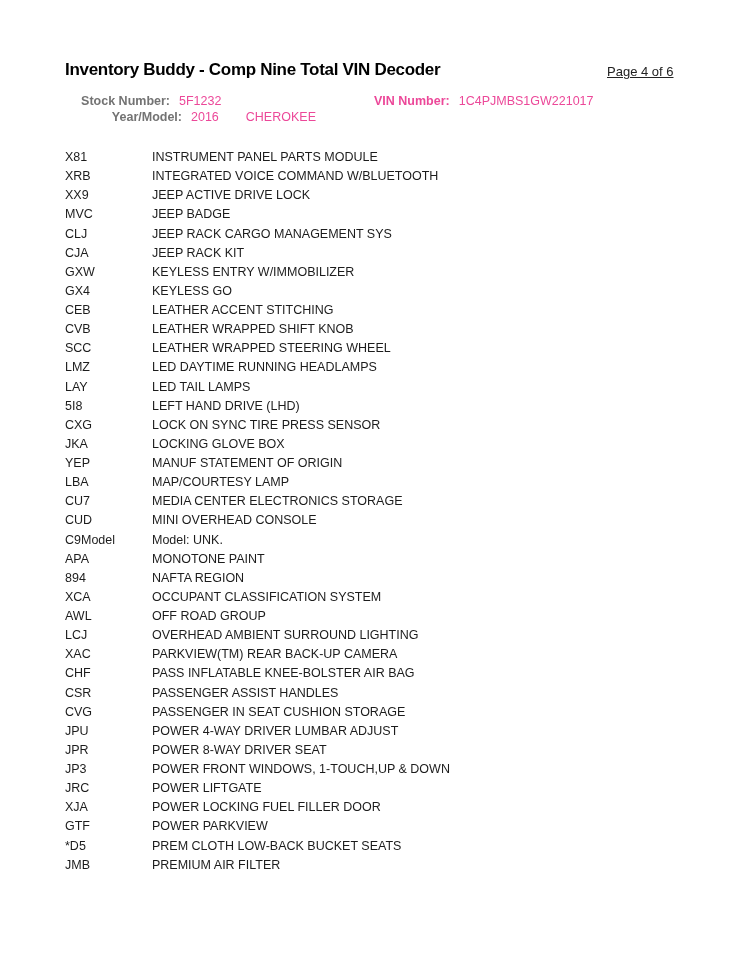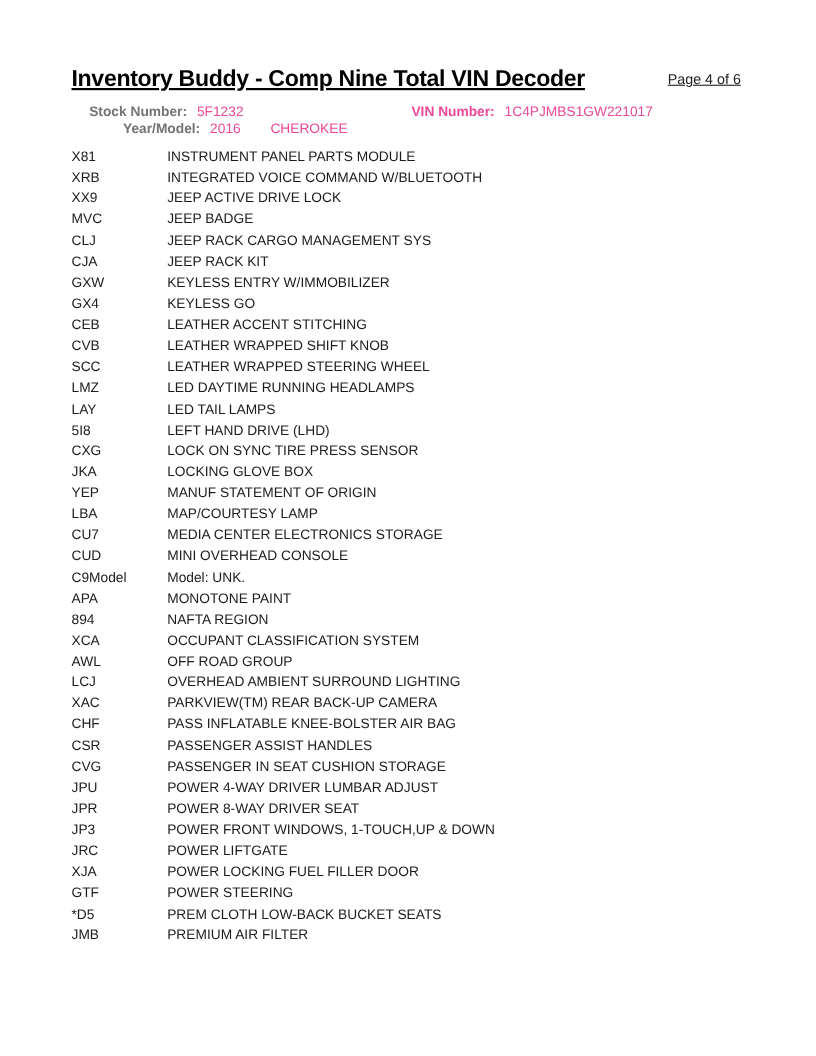--- a/index.html
+++ b/index.html
@@ -12,26 +12,25 @@
     background: #ffffff;
     position: relative;
     font-family: "Liberation Sans", "DejaVu Sans", sans-serif;
     color: #1c1c1c;
     overflow: hidden;
   }
   .doc-title {
     position: absolute;
     left: 65px;
     top: 60px;
-    font-size: 21px;
+    font-size: 17px;
     font-weight: bold;
     color: #000000;
     letter-spacing: -0.3px;
     white-space: nowrap;
-    text-decoration: underline;
   }
   .page-indicator {
     position: absolute;
     left: 607px;
     top: 64px;
     font-size: 13px;
     color: #222222;
     white-space: nowrap;
     text-decoration: underline;
   }
@@ -57,21 +56,21 @@
   .meta-l1-right .label-inline {
     font-weight: bold;
     color: #ec4899;
   }
   .meta-l2 .model-value {
     margin-left: 27px;
   }
   .options-table {
     position: absolute;
     left: 65px;
-    top: 133px;
+    top: 148px;
     width: 620px;
   }
   .row {
     height: 19.14px;
     line-height: 19.14px;
     font-size: 12.5px;
     white-space: nowrap;
   }
   .row .code {
     display: inline-block;
@@ -133,16 +132,16 @@
     <div class="row"><span class="code">LCJ</span><span class="desc">OVERHEAD AMBIENT SURROUND LIGHTING</span></div>
     <div class="row"><span class="code">XAC</span><span class="desc">PARKVIEW(TM) REAR BACK-UP CAMERA</span></div>
     <div class="row"><span class="code">CHF</span><span class="desc">PASS INFLATABLE KNEE-BOLSTER AIR BAG</span></div>
     <div class="row"><span class="code">CSR</span><span class="desc">PASSENGER ASSIST HANDLES</span></div>
     <div class="row"><span class="code">CVG</span><span class="desc">PASSENGER IN SEAT CUSHION STORAGE</span></div>
     <div class="row"><span class="code">JPU</span><span class="desc">POWER 4-WAY DRIVER LUMBAR ADJUST</span></div>
     <div class="row"><span class="code">JPR</span><span class="desc">POWER 8-WAY DRIVER SEAT</span></div>
     <div class="row"><span class="code">JP3</span><span class="desc">POWER FRONT WINDOWS, 1-TOUCH,UP &amp; DOWN</span></div>
     <div class="row"><span class="code">JRC</span><span class="desc">POWER LIFTGATE</span></div>
     <div class="row"><span class="code">XJA</span><span class="desc">POWER LOCKING FUEL FILLER DOOR</span></div>
-    <div class="row"><span class="code">GTF</span><span class="desc">POWER STEERING</span></div>
+    <div class="row"><span class="code">GTF</span><span class="desc">POWER PARKVIEW</span></div>
     <div class="row"><span class="code">*D5</span><span class="desc">PREM CLOTH LOW-BACK BUCKET SEATS</span></div>
     <div class="row"><span class="code">JMB</span><span class="desc">PREMIUM AIR FILTER</span></div>
   </div>
 
 </body></html>

